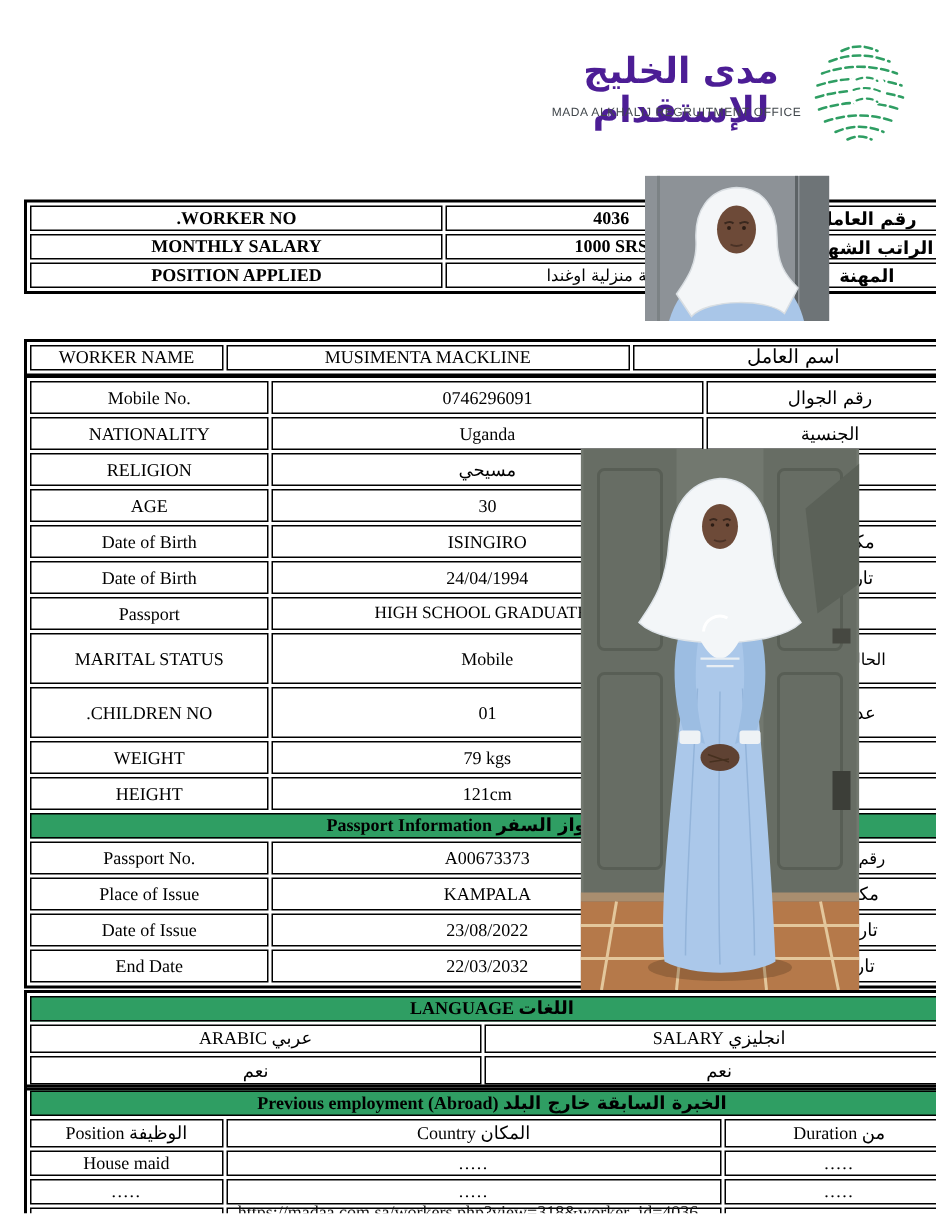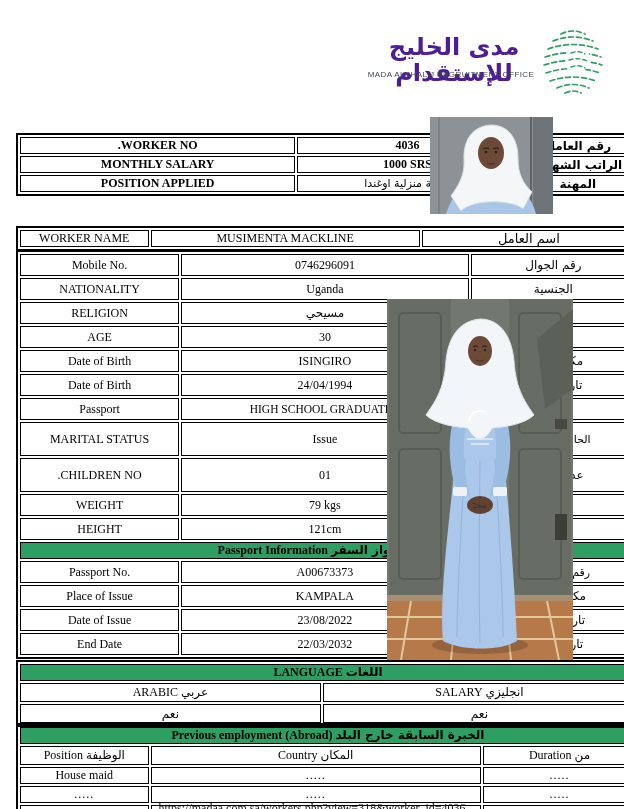--- a/index.html
+++ b/index.html
@@ -166,21 +166,21 @@
       <td class="h-reg">24/04/1994</td>
       <td class="h-reg ar" dir="rtl">تاريخ الميلاد</td>
     </tr>
     <tr>
       <td class="h-reg">Passport</td>
       <td class="h-reg" style="font-size:11.5px">HIGH SCHOOL GRADUATED</td>
       <td class="h-reg ar" dir="rtl">التعليم</td>
     </tr>
     <tr>
       <td class="h-tall b">MARITAL STATUS</td>
-      <td class="h-tall">Issue</td>
+      <td class="h-tall">Mobile</td>
       <td class="h-tall ar" dir="rtl" style="font-size:11px">الحالة الاجتماعية</td>
     </tr>
     <tr>
       <td class="h-tall b">.CHILDREN NO</td>
       <td class="h-tall">01</td>
       <td class="h-tall ar" dir="rtl">عدد الاطفال</td>
     </tr>
     <tr>
       <td class="h-reg b">WEIGHT</td>
       <td class="h-reg">79 kgs</td>

